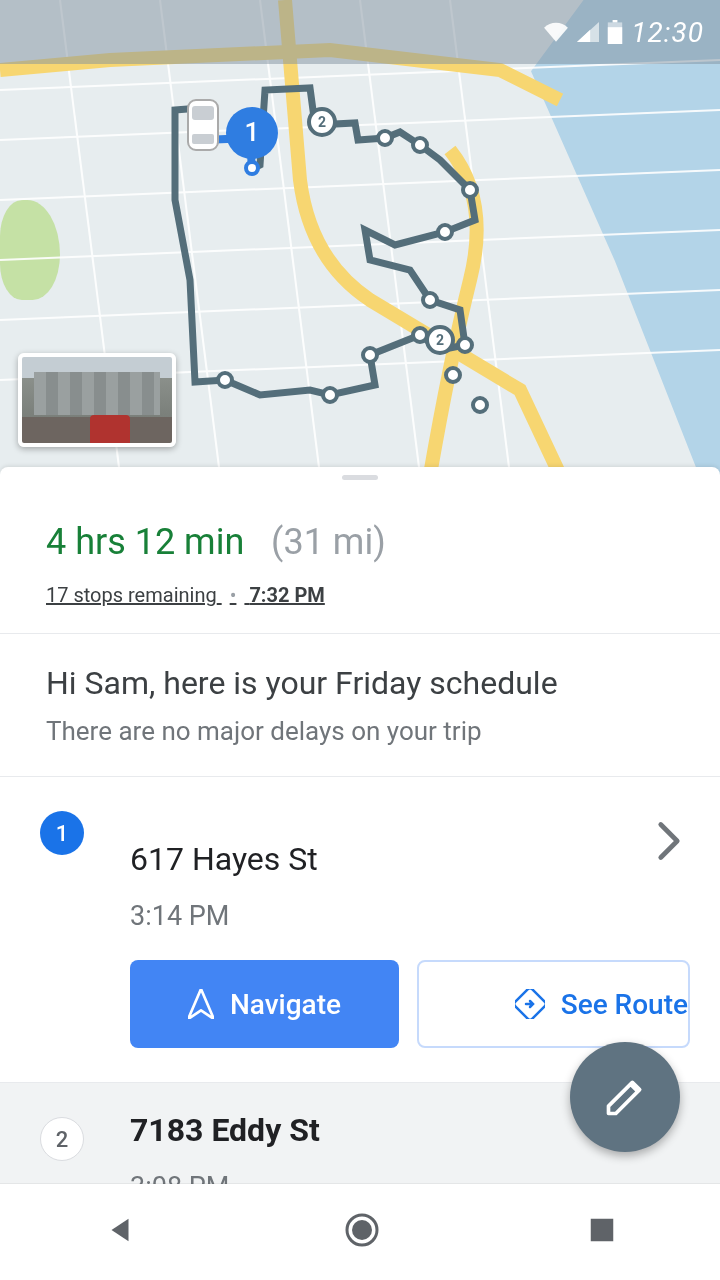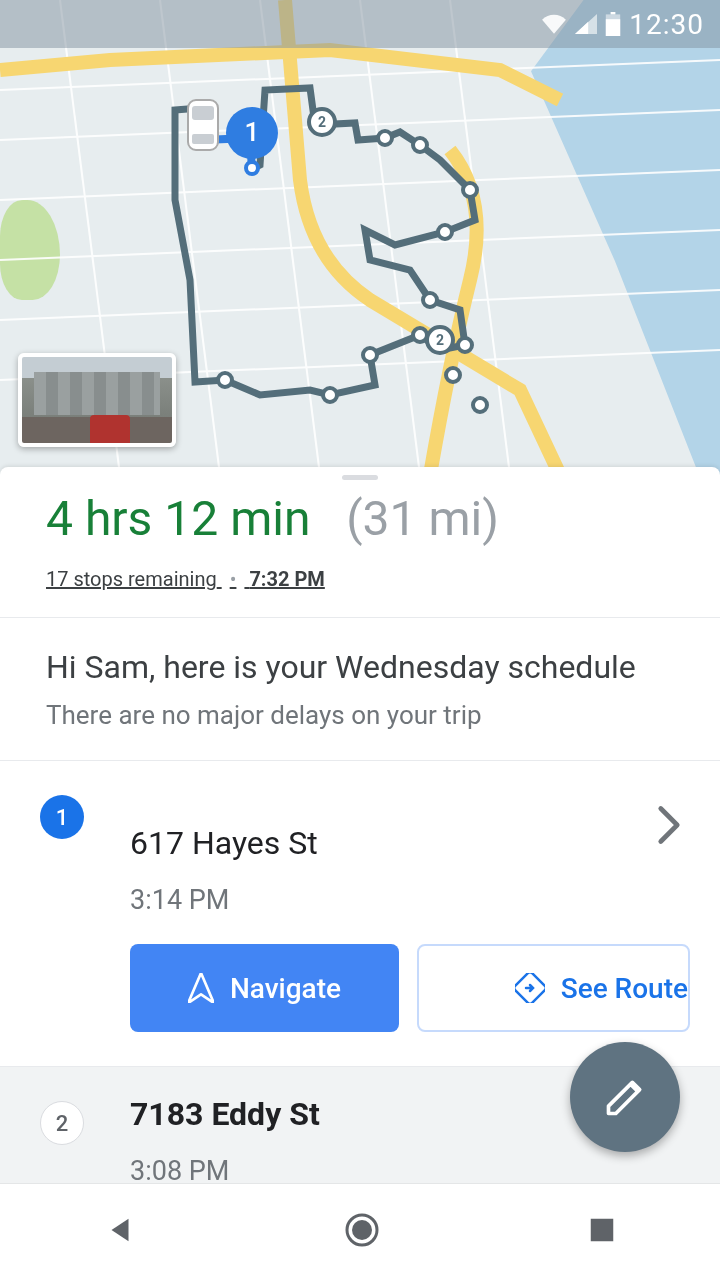--- a/index.html
+++ b/index.html
@@ -2,24 +2,25 @@
 <html><head>
 <meta charset="utf-8">
 <style>
   * { box-sizing: border-box; margin: 0; padding: 0; }
   html, body { width: 720px; height: 1280px; font-family: Roboto, Arial, sans-serif; overflow: hidden; background: #fff; }
   
   .screen { width: 720px; height: 1280px; position: relative; display: flex; flex-direction: column; }
   
   
   .status-bar {
-    position: absolute; top: 0; left: 0; right: 0; height: 48px;
+    position: absolute; top: 0; left: 0; right: 0; height: 64px;
     display: flex; justify-content: flex-end; align-items: center;
     padding-right: 16px; gap: 8px; z-index: 50;
     background: rgba(130,145,160,0.5);
+    font-style: italic;
   }
   .status-bar .time { color: #fff; font-size: 28px; font-weight: 400; letter-spacing: 1px; }
   .status-icon { display: inline-flex; }
   
   
   .map-area {
     position: relative; width: 100%; height: 475px; flex-shrink: 0;
     background: #e7edef;
     overflow: hidden;
   }
@@ -50,21 +51,21 @@
   .streetview-thumb::after {
     content:''; position:absolute; left:45%; bottom:0; width:40px; height:28px;
     background:#b0332f; border-radius:4px 4px 0 0;
   }
   
   
   .sheet { flex:1; background:#fff; display:flex; flex-direction:column; overflow:hidden;
     box-shadow: 0 -1px 4px rgba(0,0,0,0.1); border-radius: 8px 8px 0 0; margin-top:-8px; z-index:10;}
   .drag-handle { width:36px; height:5px; background:#dadce0; border-radius:3px; margin:8px auto 4px; }
   .summary { padding: 6px 46px 26px; border-bottom:1px solid #e8eaed;}
-  .summary-line1 { font-size:48px; }
+  .summary-line1 { font-size:36px;margin-top:31px; }
   .time-green { color:#188038; font-weight:400;}
   .dist-grey { color:#9aa0a6; font-weight:400;}
   .summary-line2 { font-size:20px; color:#3c4043; margin-top:20px;text-decoration:underline;}
   .summary-line2 .dot-sep { color:#9aa0a6; margin:0 8px;}
   .summary-line2 .eta { font-weight:700;}
   
   .greeting { padding: 30px 46px 30px; border-bottom:1px solid #e8eaed;}
   .greeting-title { font-size:32px; color:#3c4043; font-weight:400;}
   .greeting-sub { font-size:26px; color:#70757a; margin-top:14px;}
   
@@ -196,21 +197,21 @@
         &nbsp;
         <span class="dist-grey">(31 mi)</span>
       </div>
       <div class="summary-line2">
         <span>17 stops remaining</span>
         <span class="dot-sep">•</span>
         <span class="eta">7:32 PM</span>
       </div>
     </div>
     <div class="greeting">
-      <div class="greeting-title">Hi Sam, here is your Wednesday schedule</div>
+      <div class="greeting-title">Hi Sam, here is your Friday schedule</div>
       <div class="greeting-sub">There are no major delays on your trip</div>
     </div>
     <div class="stops">
 
       <div class="stop primary">
         <div class="stop-badge active">1</div>
         <div class="stop-body">
           <div class="stop-addr">617 Hayes St</div>
           <div class="stop-time">3:14 PM</div>
           <div class="stop-actions">

